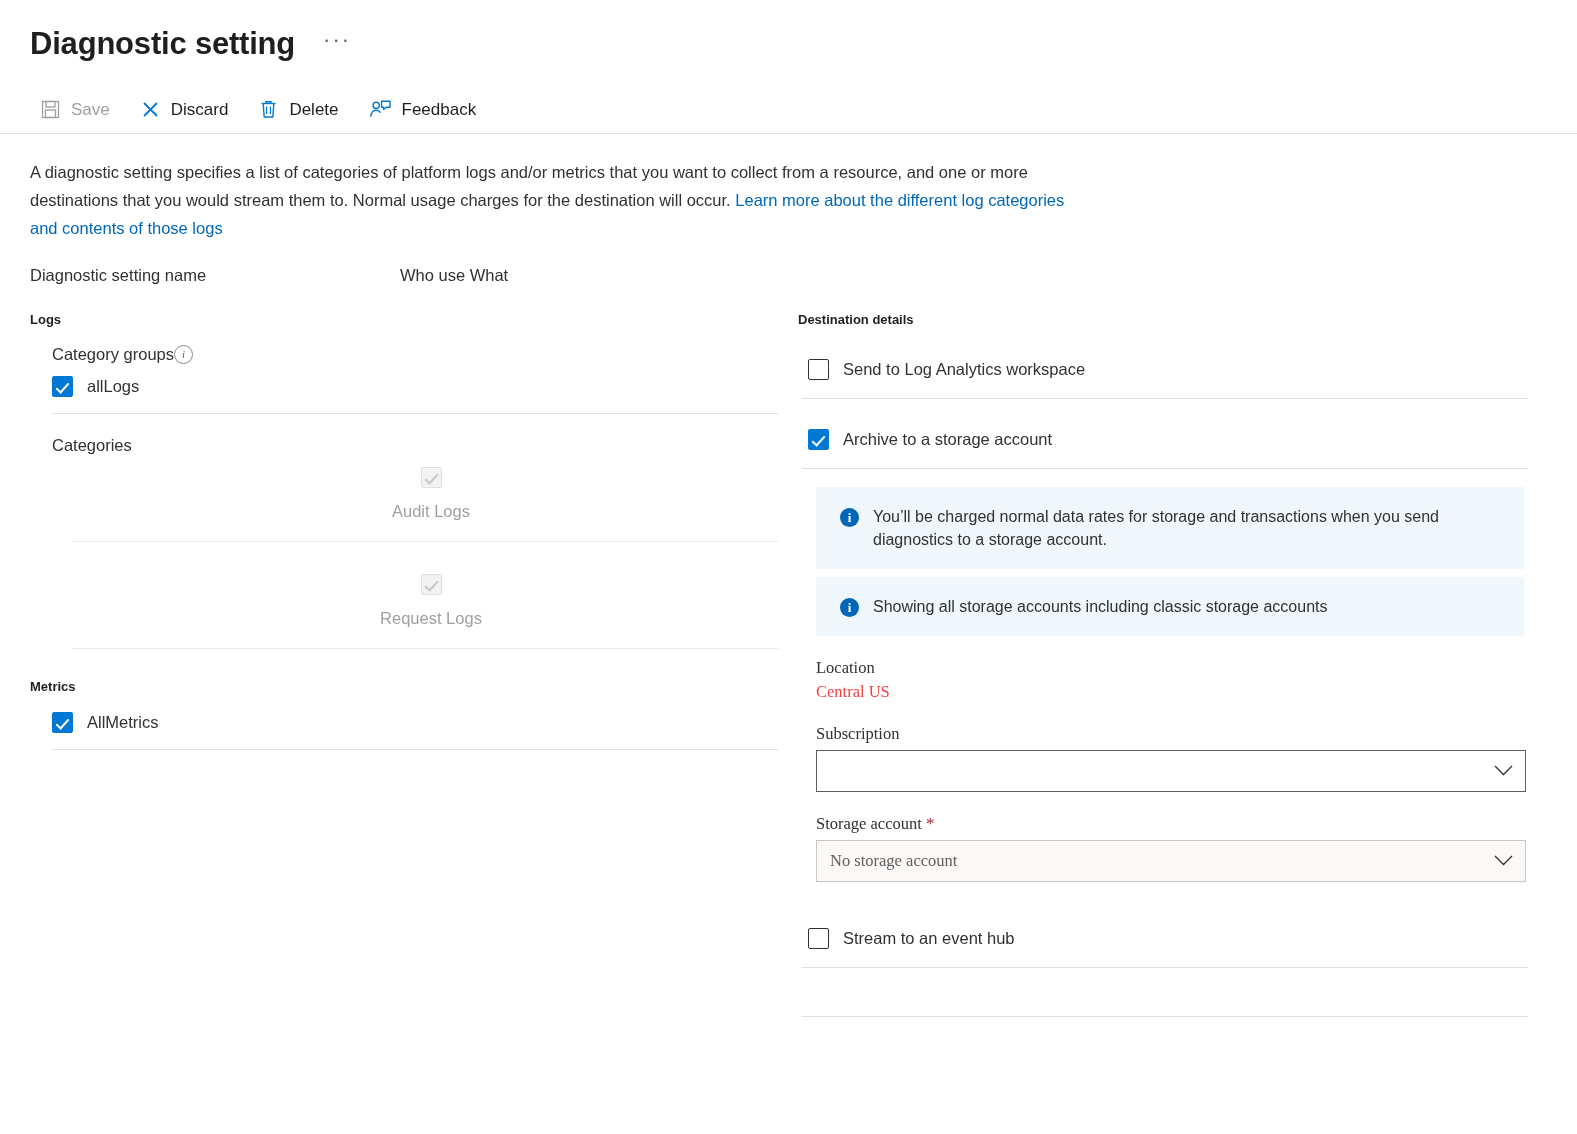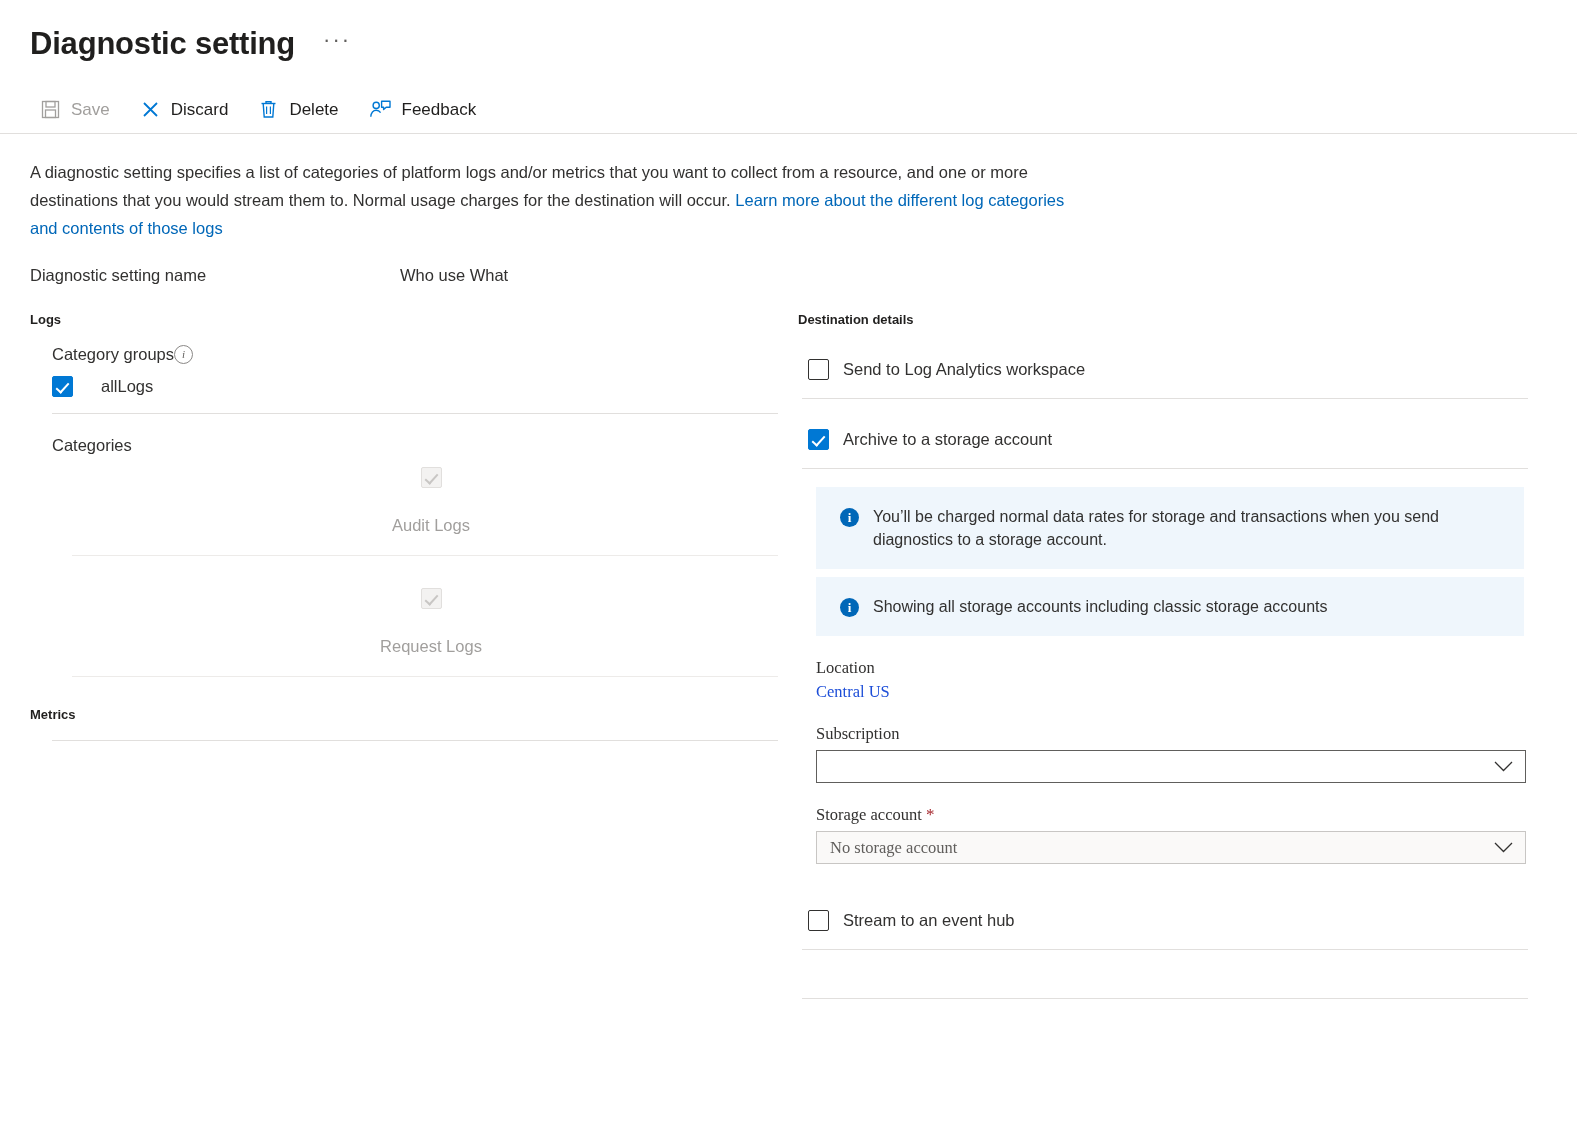--- a/index.html
+++ b/index.html
@@ -136,21 +136,21 @@
     font-family: "Liberation Serif", serif;
     color: #605e5c;
     cursor: pointer;
     line-height: 1;
   }
 
   
   .check-row {
     display: flex;
     align-items: center;
-    gap: 28px;
+    gap: 14px;
     font-size: 16.5px;
     color: #323130;
     cursor: pointer;
   }
   .check-row.indent1 { margin-left: 22px; }
   .check-row.indent2 { margin-left: 42px; flex-direction: column; }
   .check-row.disabled { color: #a19f9d; cursor: default; }
 
   .cbx {
     width: 21px; height: 21px;
@@ -238,26 +238,26 @@
 
   .field-block { margin: 0 0 0 18px; width: 710px; font-family: Liberation Serif, serif; }
   .f-label {
     font-size: 16.5px;
     color: #323130;
     margin-bottom: 4px;
   }
   .f-label .req { color: #a4262c; font-size: 17px; }
   .f-static {
     font-size: 16.5px;
-    color: #1d4ed8;
+    color: #ef4444;
   }
   .f-gap { height: 22px; }
 
   .dropdown {
-    height: 33px;
+    height: 42px;
     border: 1px solid #605e5c;
     background: #ffffff;
     box-sizing: border-box;
     display: flex;
     align-items: center;
     justify-content: space-between;
     padding: 0 12px 0 13px;
     font-size: 16.5px;
     color: #323130;
     margin-top: 6px;
@@ -367,20 +367,24 @@
       <span class="cbx dis"></span>
       <span>Request Logs</span>
     </div>
 
     <div class="divider light div-l2"></div>
 
     <div style="height:30px"></div>
 
     <div class="section-head">Metrics</div>
 
+    <div class="check-row indent1">
+      <span class="cbx checked"></span>
+      <span>AllMetrics</span>
+    </div>
 
     <div class="divider div-l1"></div>
 
   </div>
 
   <div class="col-right">
 
     <div class="section-head">Destination details</div>
 
     <div style="height:14px"></div>

